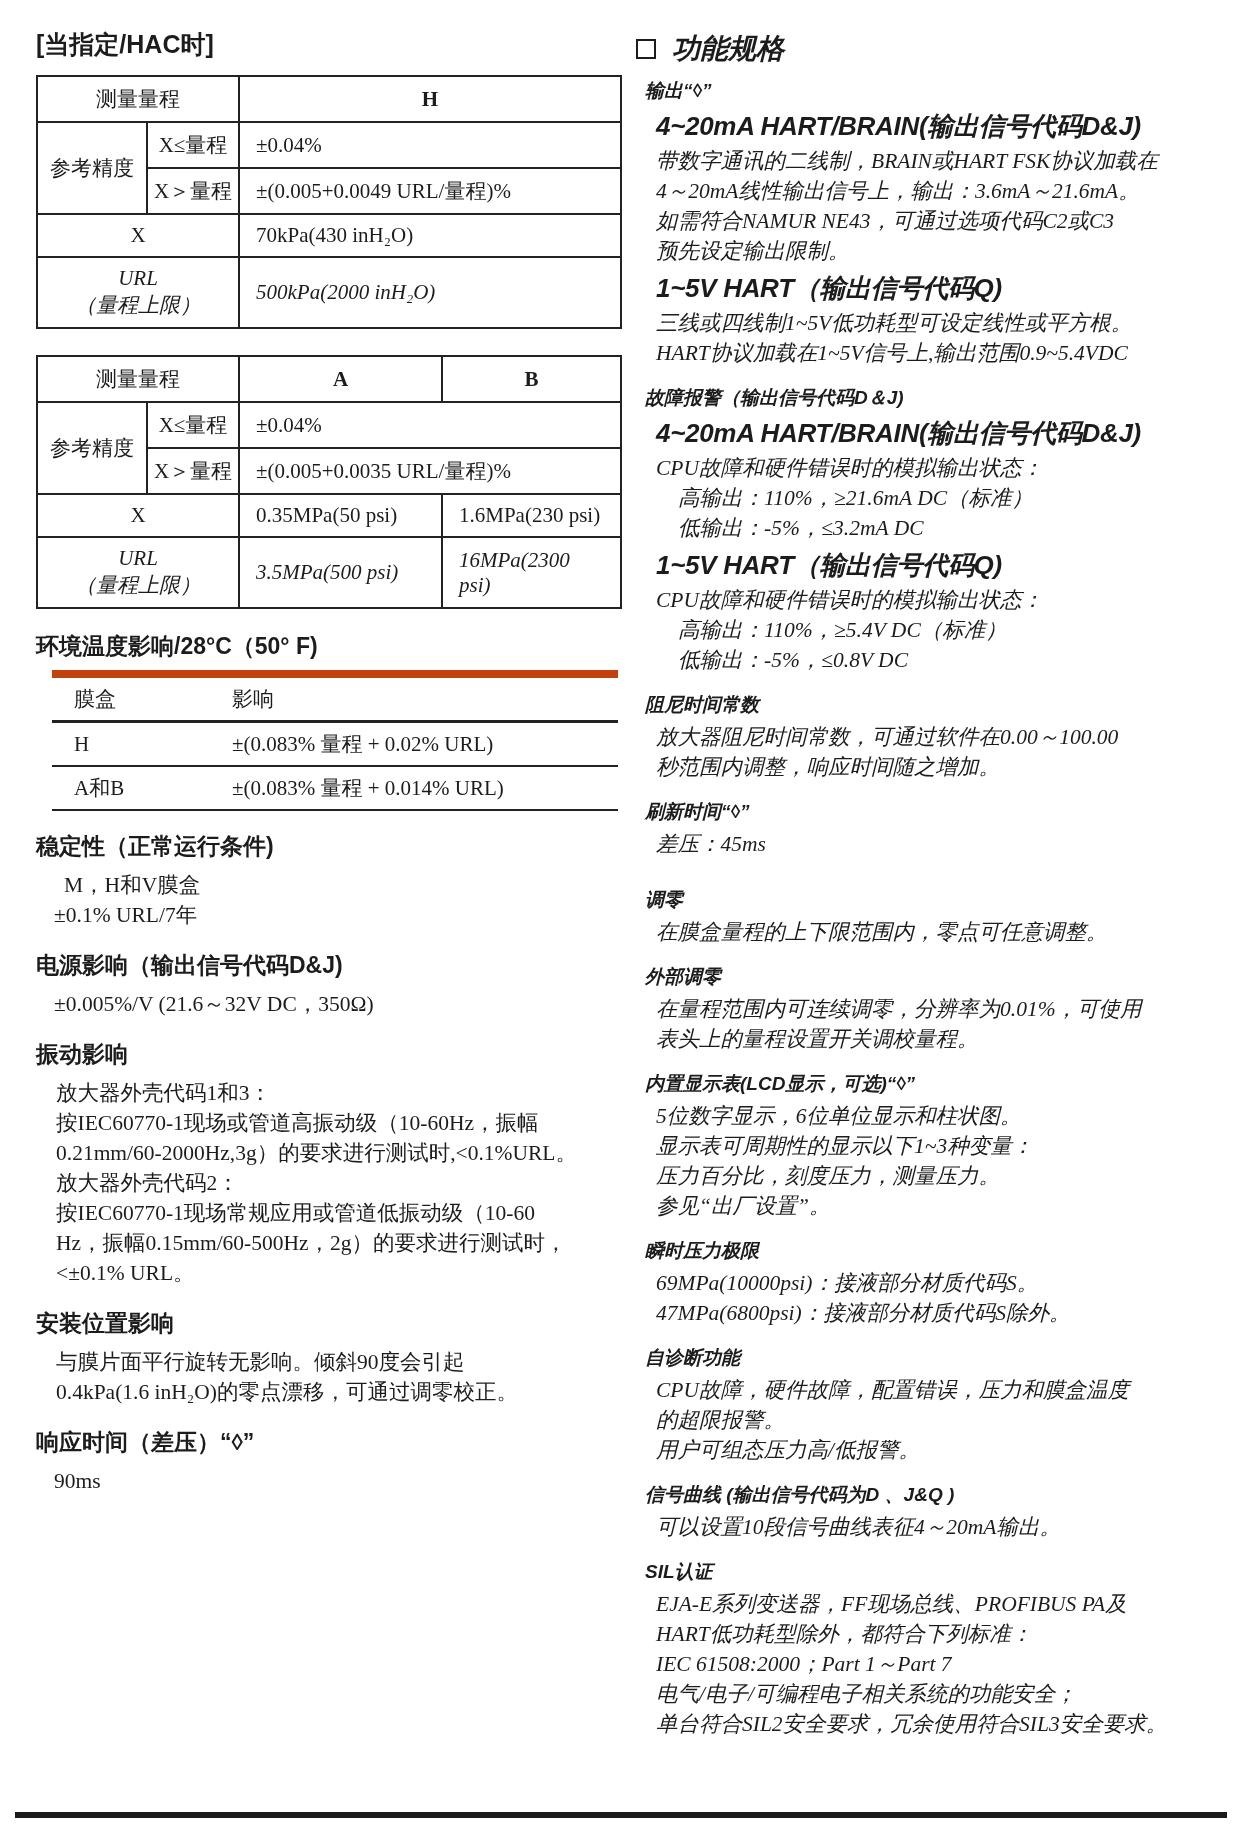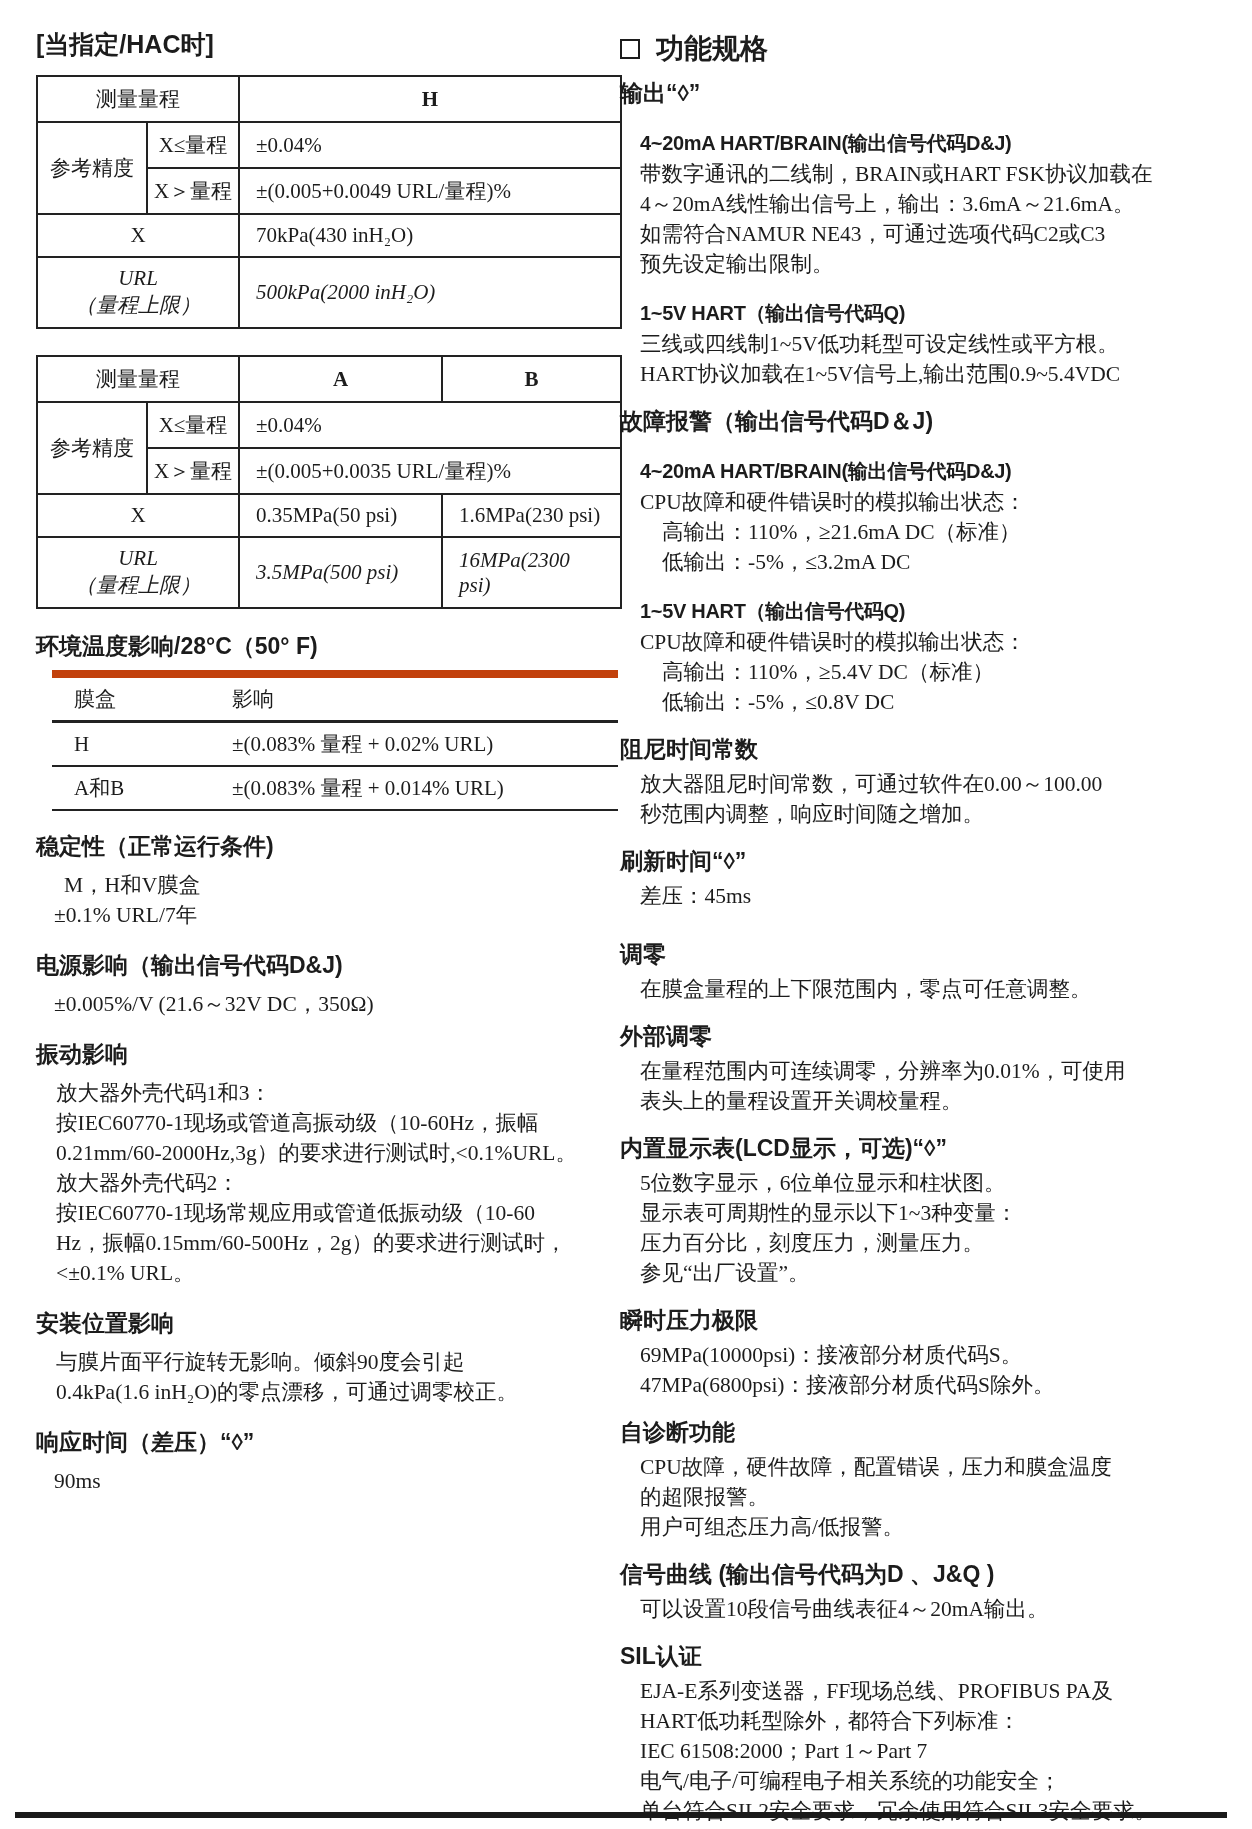--- a/index.html
+++ b/index.html
@@ -5,31 +5,31 @@
   * { margin:0; padding:0; box-sizing:border-box; }
   html,body { background:#ffffff; }
   body {
     position:relative;
     width:1252px; height:1829px;
     overflow:hidden;
     font-family:"Liberation Serif","DejaVu Serif",serif;
     color:#1c1c1c;
   }
   .col-left  { position:absolute; left:36px;  top:28px; width:596px; }
-  .col-right { position:absolute; left:620px; top:30px; width:604px; }
+  .col-right { position:absolute; left:636px; top:30px; width:604px;font-style:italic; }
 
   
   .lh1 { font-family:"Liberation Sans","DejaVu Sans",sans-serif; font-weight:700; font-size:25px; margin-bottom:14px; }
   .lh2 { font-family:"Liberation Sans","DejaVu Sans",sans-serif; font-weight:700; font-size:23px; margin-top:20px; margin-bottom:8px; }
   .sec-head { display:flex; align-items:center; gap:16px;
               font-family:"Liberation Sans","DejaVu Sans",sans-serif; font-weight:700; font-size:28px; margin-bottom:10px; }
   .square-icon { width:20px; height:20px; border:2.5px solid #1c1c1c; flex:0 0 auto; }
-  .rh2 { font-family:"Liberation Sans","DejaVu Sans",sans-serif; font-weight:700; font-size:23px; margin-top:17px; margin-bottom:4px; }
-  .subh { font-family:"Liberation Sans","DejaVu Sans",sans-serif; font-weight:700; font-size:20px;
-          letter-spacing:-0.3px; margin-left:20px; margin-top:21px; margin-bottom:2px; }
+  .rh2 { font-family:"Liberation Sans","DejaVu Sans",sans-serif; font-weight:700; font-size:19px; margin-top:17px; margin-bottom:4px;margin-left:9px; }
+  .subh { font-family:"Liberation Sans","DejaVu Sans",sans-serif; font-weight:700; font-size:26px;
+          letter-spacing:-0.3px; margin-left:20px; margin-top:5px; margin-bottom:2px; }
 
   
   .bl  { font-size:21.5px; line-height:30px; margin-left:20px; }
   .bl2 { margin-left:42px; }
   .ul  { text-underline-offset:4px; }
   .ind28 { margin-left:28px; }
   .ind18 { margin-left:18px; }
 
   
   table.spec { border-collapse:collapse; width:584px; font-size:21px; table-layout:fixed; }

